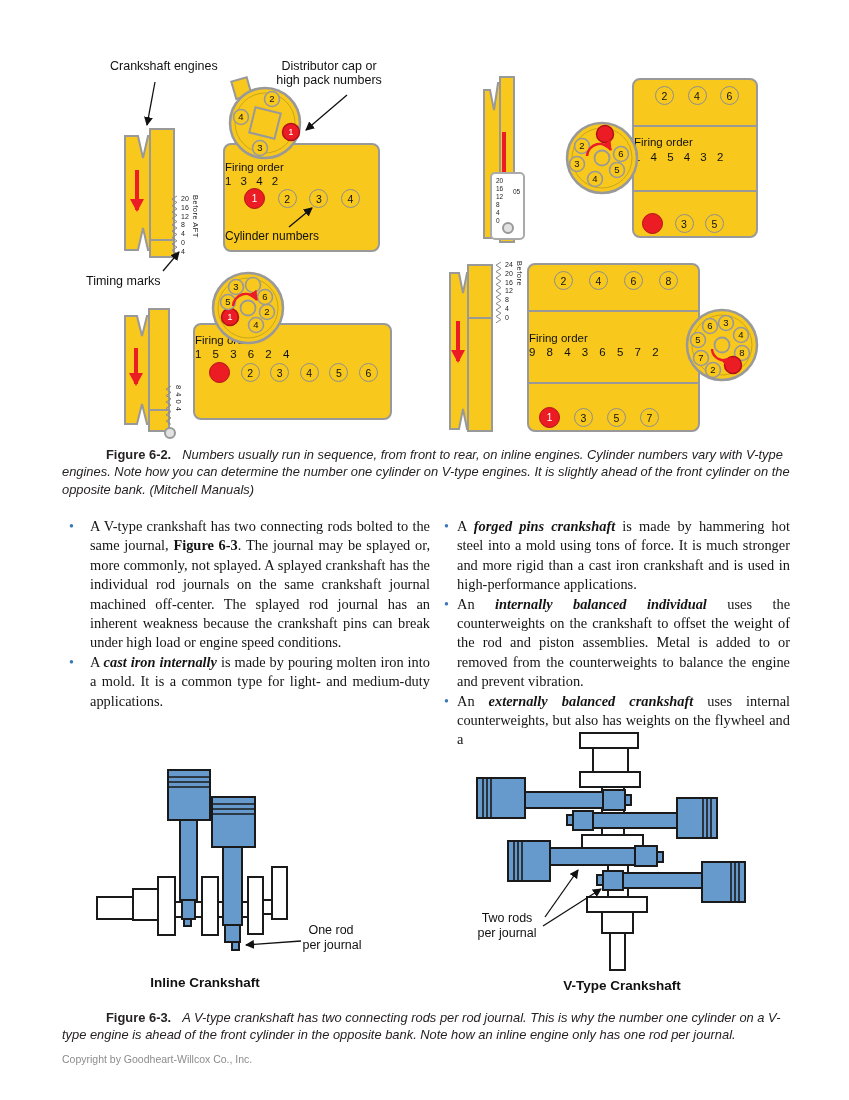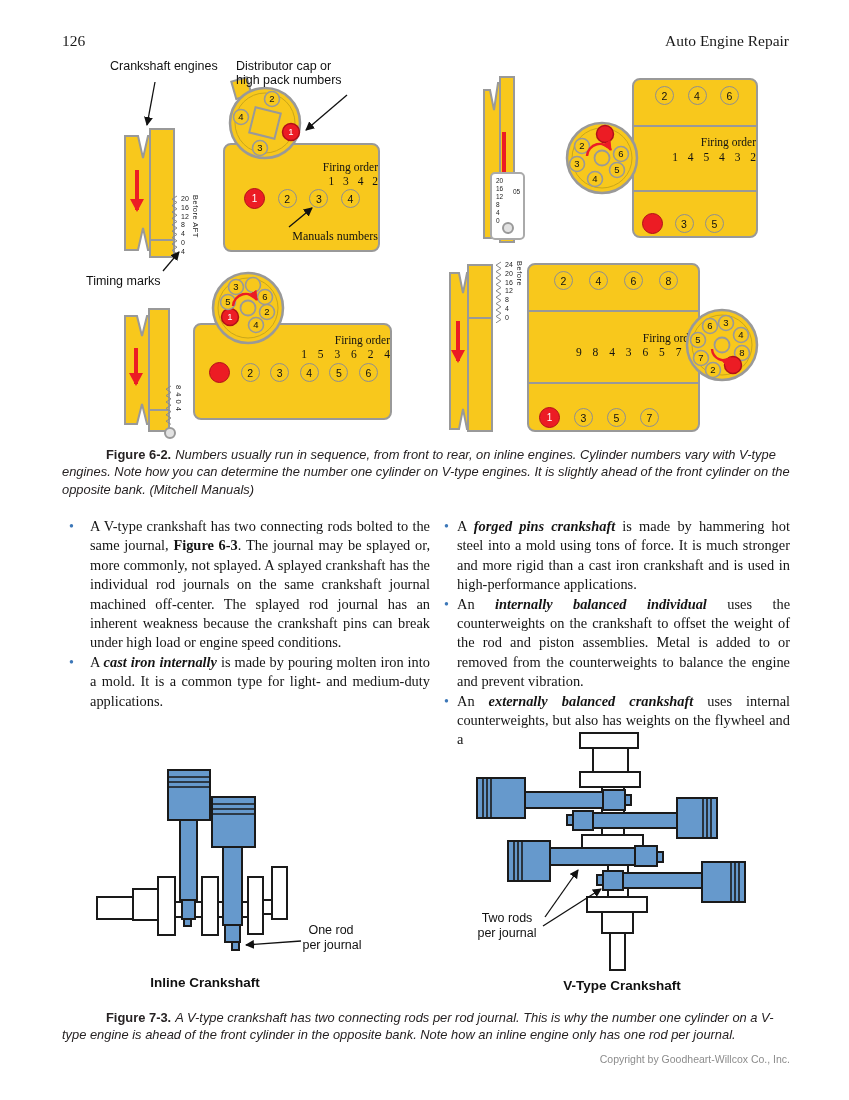--- a/index.html
+++ b/index.html
@@ -11,22 +11,22 @@
         font-family:"Liberation Serif",serif;color:#141414;}
   .hdr{position:absolute;top:32px;left:62px;width:727px;display:flex;
        justify-content:space-between;font-size:15.5px;color:#1a1a1a;}
   
   .fig62{position:absolute;left:60px;top:55px;width:730px;height:390px;}
   .lbl{position:absolute;font-family:"Liberation Sans",sans-serif;font-size:12.5px;
        color:#111;white-space:nowrap;z-index:6;}
   .eblock{position:absolute;background:var(--yel);border:2px solid var(--out);
           border-radius:8px;z-index:1;}
   .band{position:absolute;left:0;right:0;height:2px;background:var(--out);}
-  .fo-title,.fo-digits{position:absolute;left:0;right:0;text-align:right;
-       font-family:Liberation Serif, serif;font-size:11.5px;color:#111;}
+  .fo-title,.fo-digits{position:absolute;left:0;right:0;text-align:left;
+       font-family:Liberation Sans, sans-serif;font-size:11.5px;color:#111;}
   .fo-digits{word-spacing:6px;}
   .crow{position:absolute;display:flex;justify-content:space-between;align-items:center;}
   .ncirc{width:19px;height:19px;border-radius:50%;border:1.5px solid #8f8f8f;
          display:flex;align-items:center;justify-content:center;flex:none;
          font-family:"Liberation Sans",sans-serif;font-size:10.5px;color:#111;}
   .ncirc.red{background:var(--red);border-color:#b01018;color:#fff;width:21px;height:21px;font-size:10px;}
   .cap{position:absolute;z-index:4;overflow:visible;}
   .pulley{position:absolute;z-index:2;overflow:visible;}
   .tscale{position:absolute;display:flex;align-items:flex-start;gap:2px;z-index:3;}
   .tscale .nums div{font-family:"Liberation Sans",sans-serif;font-size:7px;line-height:8.8px;color:#222;}
@@ -38,35 +38,35 @@
   .plate .pt{position:absolute;left:21px;top:14px;font-family:"Liberation Sans",sans-serif;
              font-size:6.5px;color:#222;}
   .bolt{position:absolute;width:12px;height:12px;border-radius:50%;border:2px solid #999;
         background:#e2e2e2;z-index:3;}
   .overlay{position:absolute;left:0;top:0;z-index:7;pointer-events:none;}
   .capnum{font:9.5px "Liberation Sans",sans-serif;fill:#111;}
   .capnum.w{fill:#fff;}
   
   .figcap{position:absolute;left:62px;width:728px;font-family:"Liberation Sans",sans-serif;
           font-size:12.9px;line-height:17.3px;font-style:italic;color:#262223;}
-  .figcap b{font-style:normal;margin-right:4px;padding-left:44px;}
+  .figcap b{font-style:normal;margin-right:11px;padding-left:44px;}
   .col{position:absolute;top:517px;font-size:14.4px;line-height:19.4px;color:#141414;}
   .bitem{display:flex;}
   .bdot{flex:none;color:var(--bullet);font-size:14px;line-height:19.4px;padding-left:7px;}
   .col.left .bdot{width:28px;}
   .col.right .bdot{width:20px;}
   .btext{flex:1;text-align:justify;}
   
   .fig63svg{position:absolute;overflow:visible;}
   .wpart{fill:#fff;stroke:#1a1a1a;stroke-width:2;}
   .bpart{fill:var(--blue);stroke:#1a1a1a;stroke-width:2;}
   .ringline{stroke:#1a1a1a;stroke-width:1.6;}
   .dlbl{font:12.5px "Liberation Sans",sans-serif;fill:#111;}
   .dcap{font:bold 13.5px "Liberation Sans",sans-serif;fill:#111;}
-  .copyright{position:absolute;left:62px;top:1053px;width:728px;text-align:right;
+  .copyright{position:absolute;left:62px;top:1053px;width:728px;
              font-family:"Liberation Sans",sans-serif;font-size:10.5px;color:#8c8c8c;}
 </style>
 </head>
 <body>
 
 <svg width="0" height="0" style="position:absolute" aria-hidden="true">
   <defs>
     <marker id="ah" markerUnits="userSpaceOnUse" markerWidth="9" markerHeight="9" refX="8" refY="4.5" orient="auto">
       <path d="M0,0 L9,4.5 L0,9 Z" fill="#111"></path>
     </marker>
@@ -74,44 +74,40 @@
       <path d="M0,0 L10,5 L0,10 Z" fill="#EC1C24"></path>
     </marker>
     <marker id="ahrBig" markerUnits="userSpaceOnUse" markerWidth="16" markerHeight="14" refX="11" refY="7" orient="auto">
       <path d="M0,0 L13,7 L0,14 Z" fill="#EC1C24"></path>
     </marker>
   </defs>
 </svg>
 
 <div class="page">
 
-  <div class="hdr">
-    <span>126</span>
-    <span>Auto Engine Repair</span>
-  </div>
 
   <div class="fig62">
 
     <div class="lbl" style="left:50px;top:4px">Crankshaft engines</div>
-    <div class="lbl" style="left:176px;top:4px;width:170px;text-align:left;line-height:14px">
+    <div class="lbl" style="left:184px;top:4px;width:170px;text-align:center;line-height:14px">
       <div>Distributor cap or</div>
       <div>high pack numbers</div>
     </div>
     <div class="lbl" style="left:26px;top:219px">Timing marks</div>
 
     <div class="eblock" style="left:163px;top:88px;width:157px;height:109px">
       <div class="fo-title" style="top:16px">Firing order</div>
       <div class="fo-digits" style="top:30px">1 3 4 2</div>
       <div class="crow" style="left:19px;top:43px;width:116px">
           <span class="ncirc red">1</span>
           <span class="ncirc">2</span>
           <span class="ncirc">3</span>
           <span class="ncirc">4</span>
         </div>
-      <div class="fo-title" style="top:84px;font-size:12px">Manuals numbers</div>
+      <div class="fo-title" style="top:84px;font-size:12px">Cylinder numbers</div>
     </div>
 
     <svg class="pulley" style="left:63px;top:71px" width="54" height="134" viewBox="0 0 54 134">
       <path d="M2,10 L15,10 L20,32 L25,10 L27,10 L27,124 L25,124 L20,102 L15,124 L2,124 Z" style="fill:var(--yel);stroke:var(--out);stroke-width:2"></path>
       <rect x="27" y="3" width="24" height="128" style="fill:var(--yel);stroke:var(--out);stroke-width:2"></rect>
       <line x1="27" y1="114" x2="51" y2="114" style="stroke:var(--out);stroke-width:2"></line>
       <line x1="14" y1="44" x2="14" y2="84" style="stroke:var(--red);stroke-width:4" marker-end="url(#ahrBig)"></line>
     </svg>
 
     <div class="tscale" style="left:110px;top:140px">
@@ -424,17 +420,17 @@
     <line class="ringline" x1="289" y1="134" x2="289" y2="174"></line>
 
     <text class="dlbl" x="57" y="194" text-anchor="middle">Two rods</text>
     <text class="dlbl" x="57" y="209" text-anchor="middle">per journal</text>
     <line x1="95" y1="189" x2="128" y2="142" stroke="#111" stroke-width="1.3" marker-end="url(#ah)"></line>
     <line x1="93" y1="198" x2="151" y2="161" stroke="#111" stroke-width="1.3" marker-end="url(#ah)"></line>
     <text class="dcap" x="172" y="262" text-anchor="middle">V-Type Crankshaft</text>
   </svg>
 
   <div class="figcap" style="top:1009px">
-    <b>Figure 7-3.</b><span>A V-type crankshaft has two connecting rods per rod journal. This is why the number one cylinder on a V-type engine is ahead of the front cylinder in the opposite bank. Note how an inline engine only has one rod per journal.</span>
+    <b>Figure 6-3.</b><span>A V-type crankshaft has two connecting rods per rod journal. This is why the number one cylinder on a V-type engine is ahead of the front cylinder in the opposite bank. Note how an inline engine only has one rod per journal.</span>
   </div>
 
   <div class="copyright">Copyright by Goodheart-Willcox Co., Inc.</div>
 </div>
 
 </body></html>

